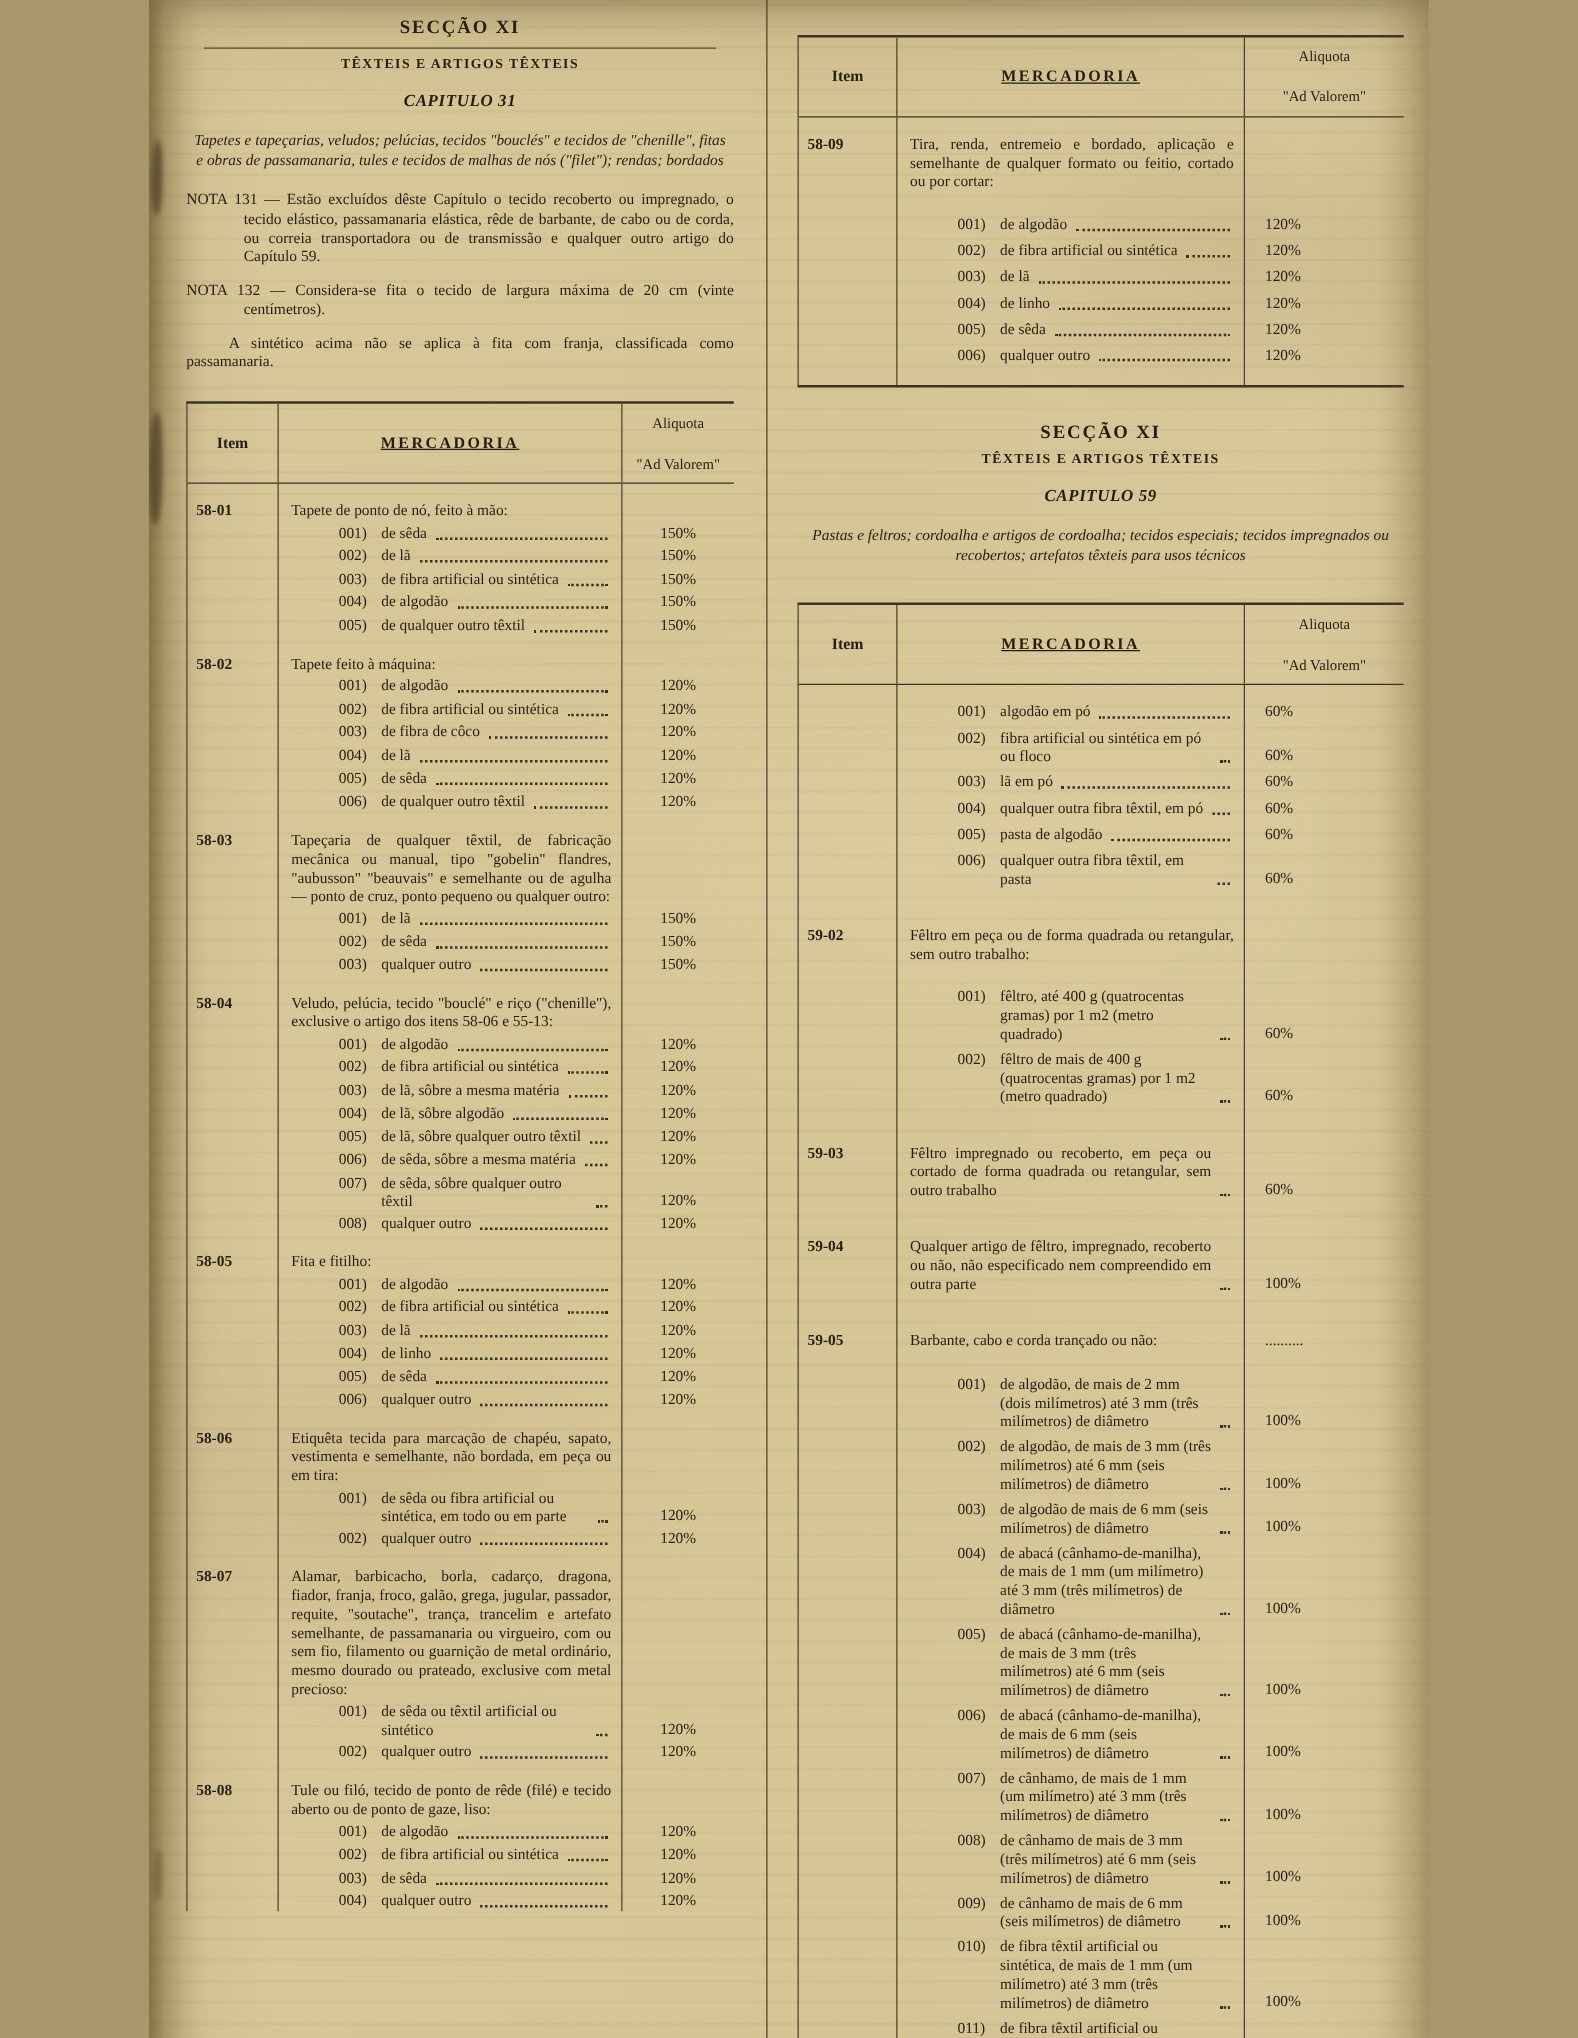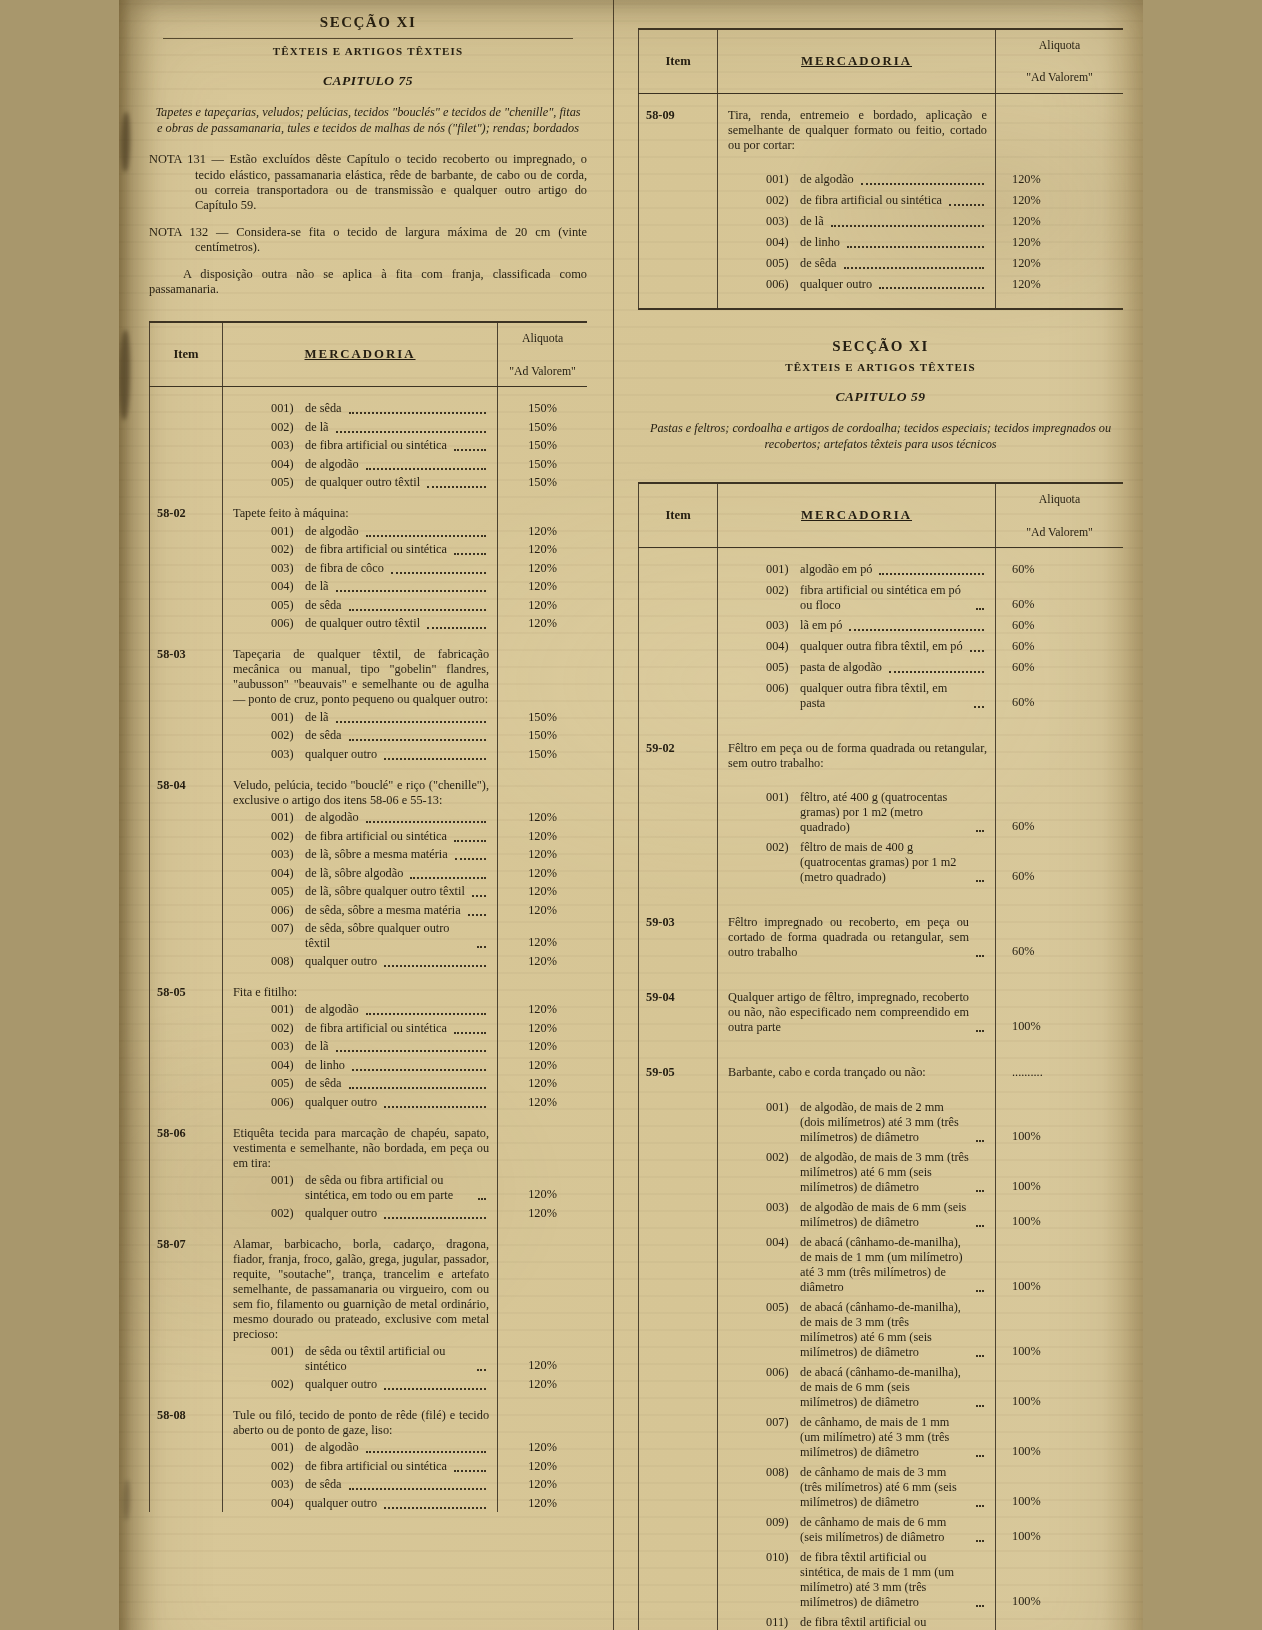--- a/index.html
+++ b/index.html
@@ -79,39 +79,46 @@
 <div class="page">
   <div class="artifact a1"></div>
   <div class="artifact a2"></div>
   <div class="artifact a3"></div>
 
   <div class="col left">
     <div class="sec-head">
       <div class="sec-title">SECÇÃO XI</div>
       <div class="sec-rule"></div>
       <div class="sec-sub">TÊXTEIS E ARTIGOS TÊXTEIS</div>
-      <div class="chap">CAPITULO 75</div>
+      <div class="chap">CAPITULO 31</div>
     </div>
     <p class="chap-desc">Tapetes e tapeçarias, veludos; pelúcias, tecidos "bouclés" e tecidos de "chenille", fitas e obras de passamanaria, tules e tecidos de malhas de nós ("filet"); rendas; bordados</p>
     <div class="notes" id="left-notes">
         <p class="note"><span class="note-label">NOTA 131 — </span><span class="note-text">Estão excluídos dêste Capítulo o tecido recoberto ou impregnado, o tecido elástico, passamanaria elástica, rêde de barbante, de cabo ou de corda, ou correia transportadora ou de transmissão e qualquer outro artigo do Capítulo 59.</span></p>
         <p class="note"><span class="note-label">NOTA 132 — </span><span class="note-text">Considera-se fita o tecido de largura máxima de 20 cm (vinte centímetros).</span></p>
       </div>
-    <p class="note-add">A disposição outra não se aplica à fita com franja, classificada como passamanaria.</p>
+    <p class="note-add">A sintético acima não se aplica à fita com franja, classificada como passamanaria.</p>
     <div id="left-table">
         <div class="ttable grid-l">
           <div class="t-head">
             <div class="c-item th">Item</div>
             <div class="c-merc th">MERCADORIA</div>
             <div class="c-rate th">
               <div>Aliquota</div>
               <div>"Ad Valorem"</div>
             </div>
           </div>
           <div class="t-body">
+            <div class="t-row group">
+              <div class="c-item code">58-01</div>
+              <div class="c-merc desc">
+                <span class="dtext">Tapete de ponto de nó, feito à mão:</span>
+              </div>
+              <div class="c-rate val"></div>
+            </div>
             <div class="t-row sub first-sub">
               <div class="c-item"></div>
               <div class="c-merc subm">
                 <span class="scode">001)</span>
                 <span class="stext">de sêda</span>
                 <span class="leader"></span>
               </div>
               <div class="c-rate val">150%</div>
             </div>
             <div class="t-row sub">

